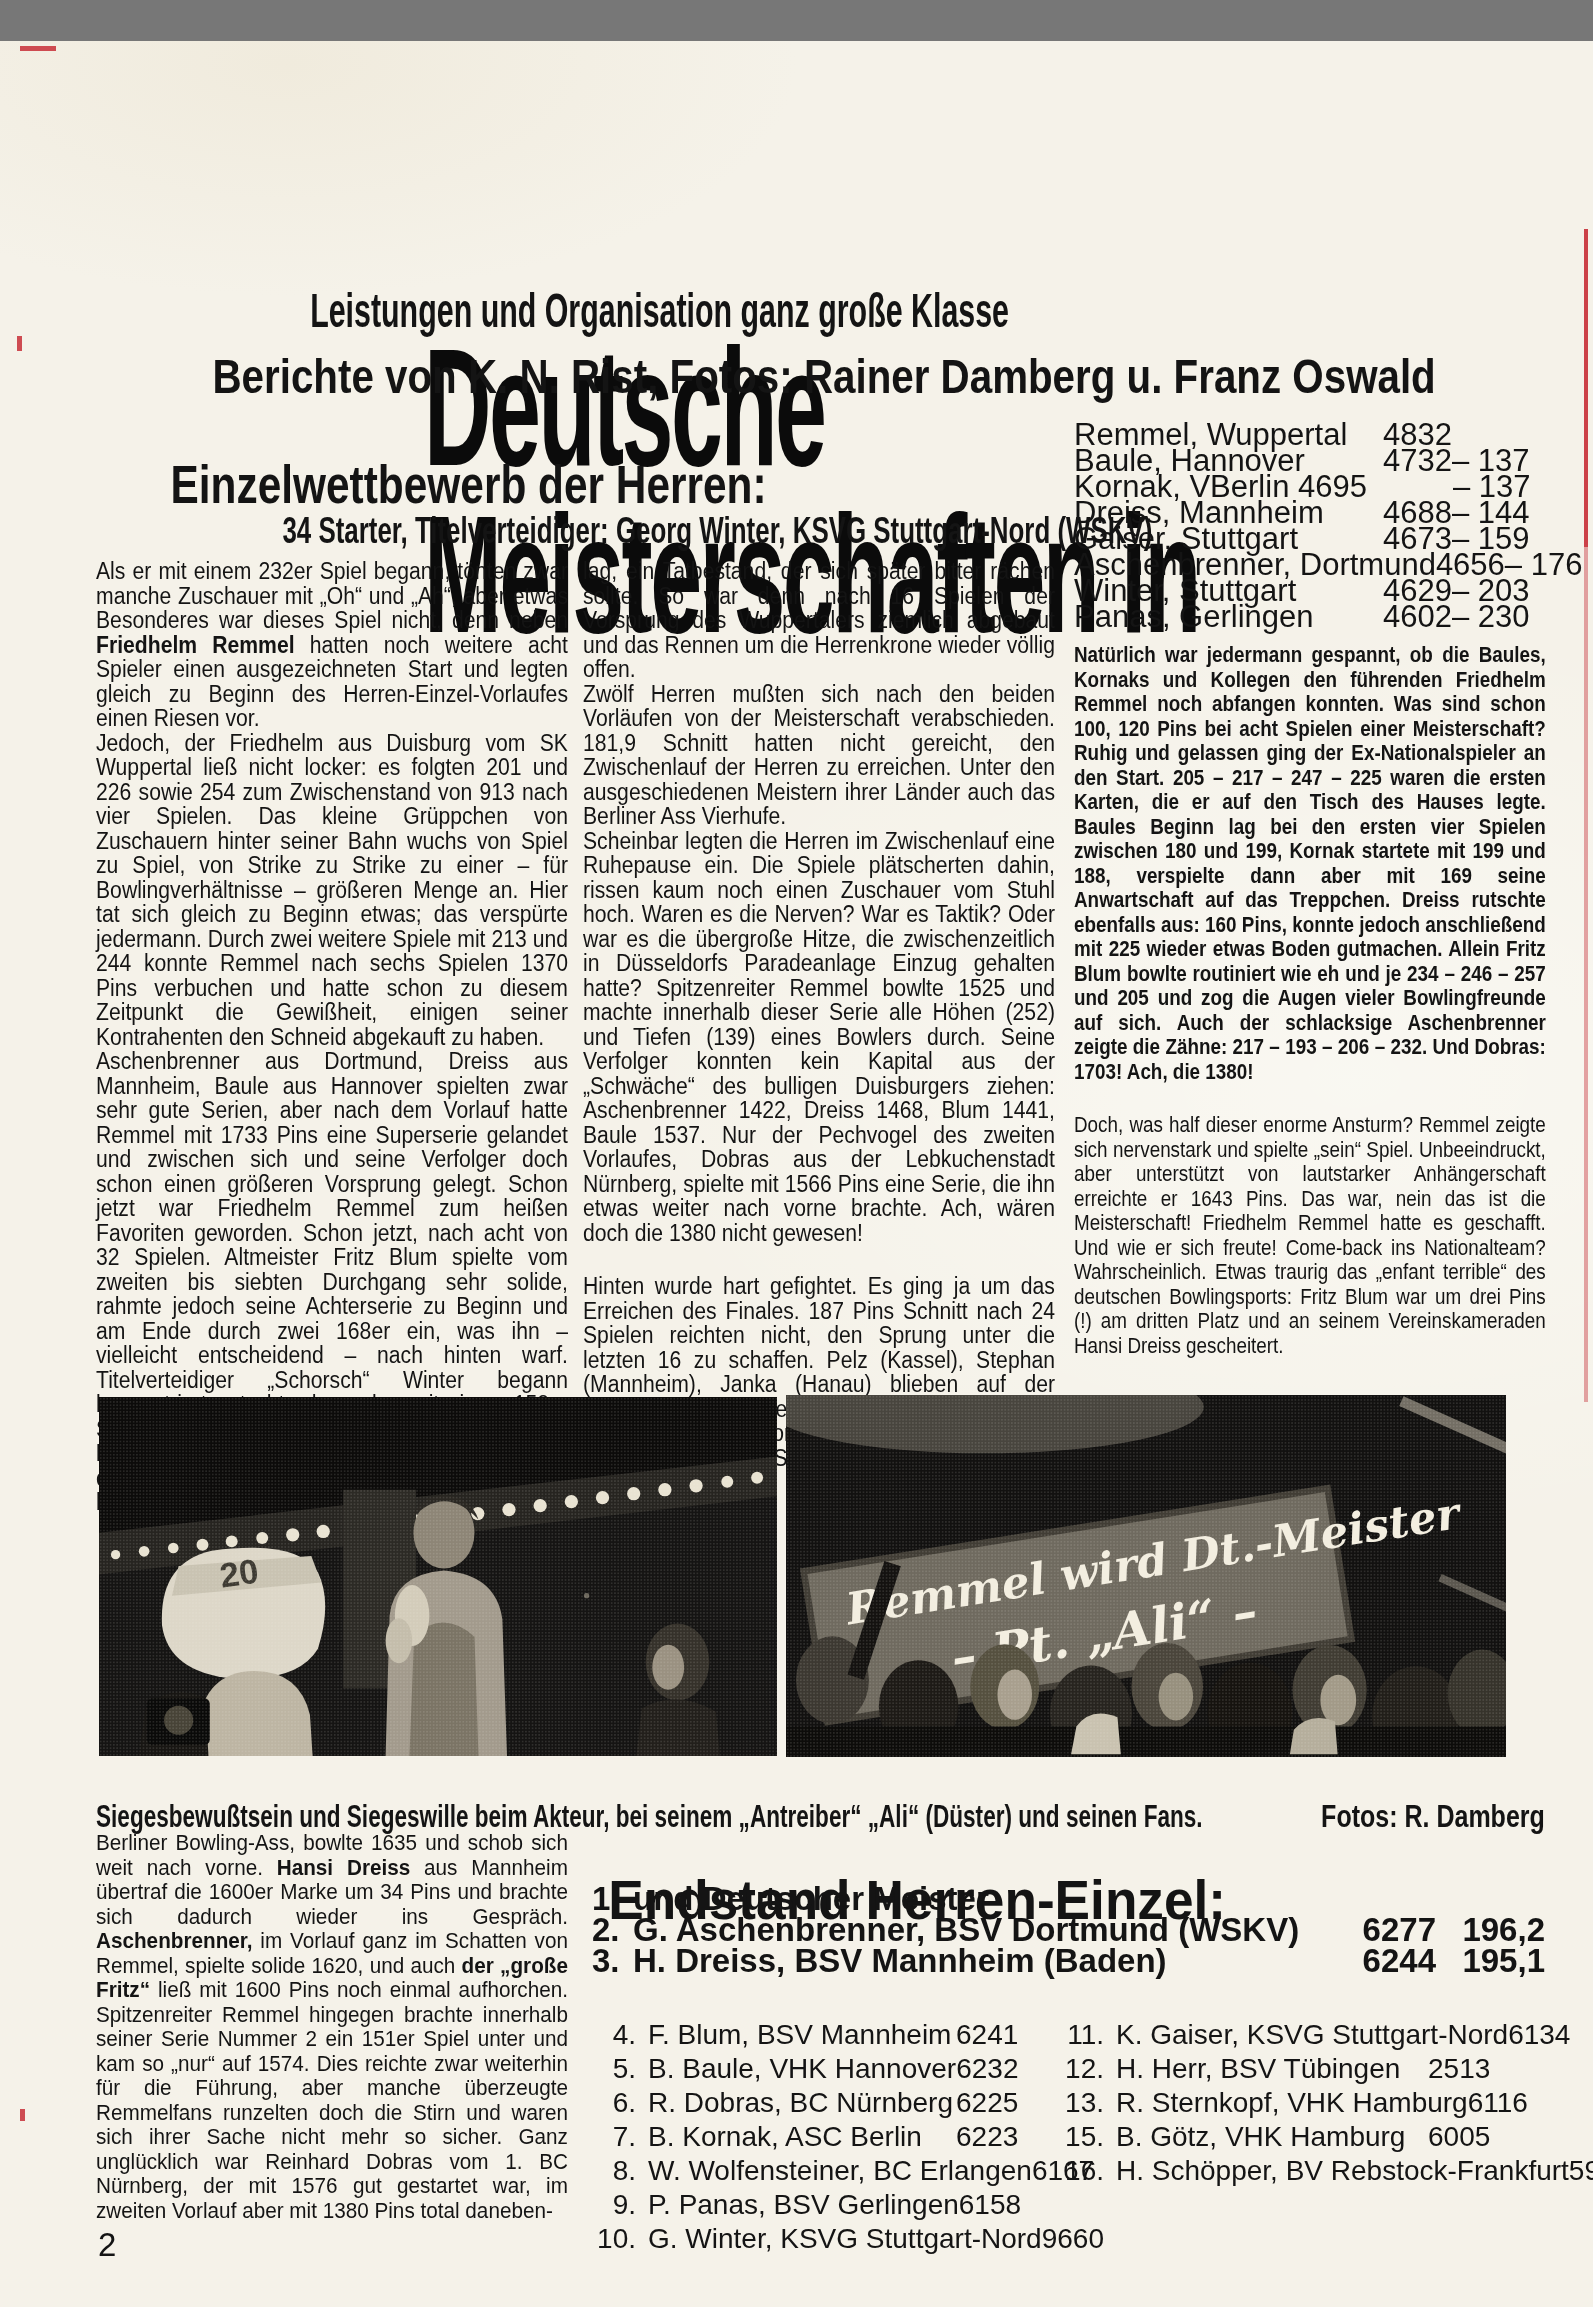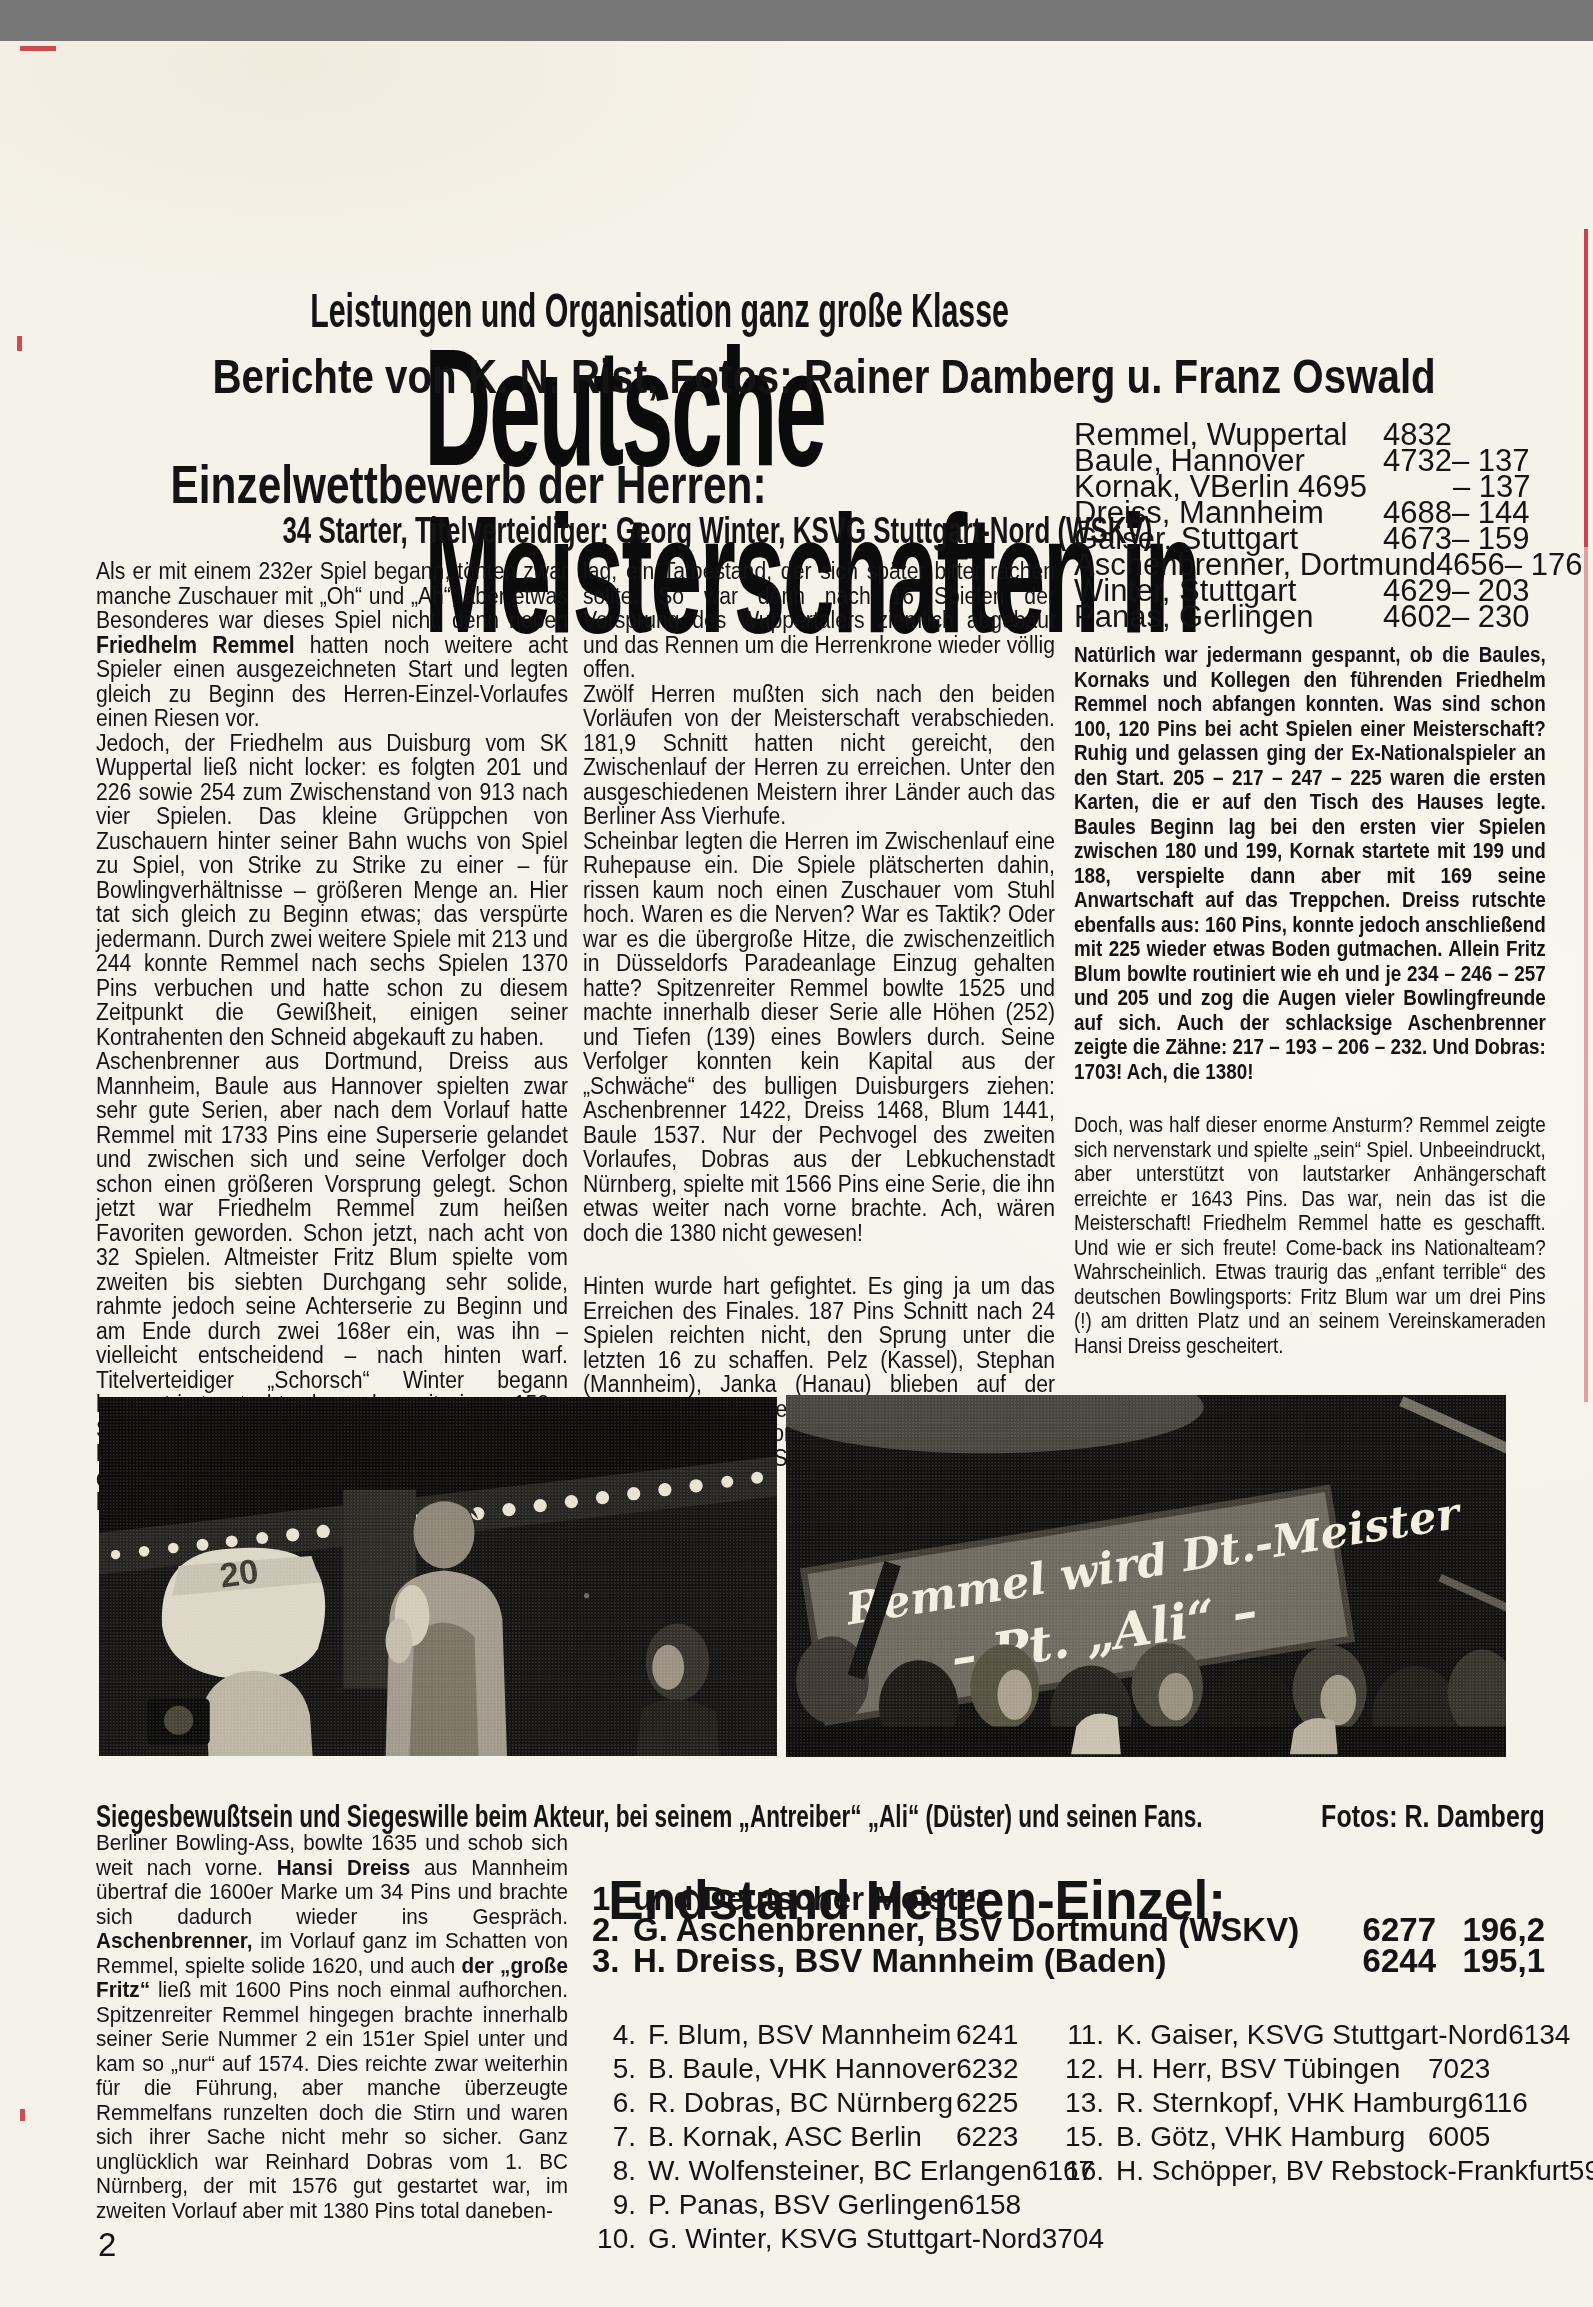--- a/index.html
+++ b/index.html
@@ -323,36 +323,36 @@
 
       <div class="r-row">
         <span class="r-rank">9.</span>
         <span class="r-name">P. Panas, BSV Gerlingen</span>
         <span class="r-pins">6158</span>
       </div>
 
       <div class="r-row">
         <span class="r-rank">10.</span>
         <span class="r-name">G. Winter, KSVG Stuttgart-Nord</span>
-        <span class="r-pins">3704</span>
+        <span class="r-pins">9660</span>
       </div>
     </div>
 
   <div class="rlist rlist-right">
 
       <div class="r-row">
         <span class="r-rank">11.</span>
         <span class="r-name">K. Gaiser, KSVG Stuttgart-Nord</span>
         <span class="r-pins">6134</span>
       </div>
 
       <div class="r-row">
         <span class="r-rank">12.</span>
         <span class="r-name">H. Herr, BSV Tübingen</span>
-        <span class="r-pins">7023</span>
+        <span class="r-pins">2513</span>
       </div>
 
       <div class="r-row">
         <span class="r-rank">13.</span>
         <span class="r-name">R. Sternkopf, VHK Hamburg</span>
         <span class="r-pins">6116</span>
       </div>
 
 
       <div class="r-row">

